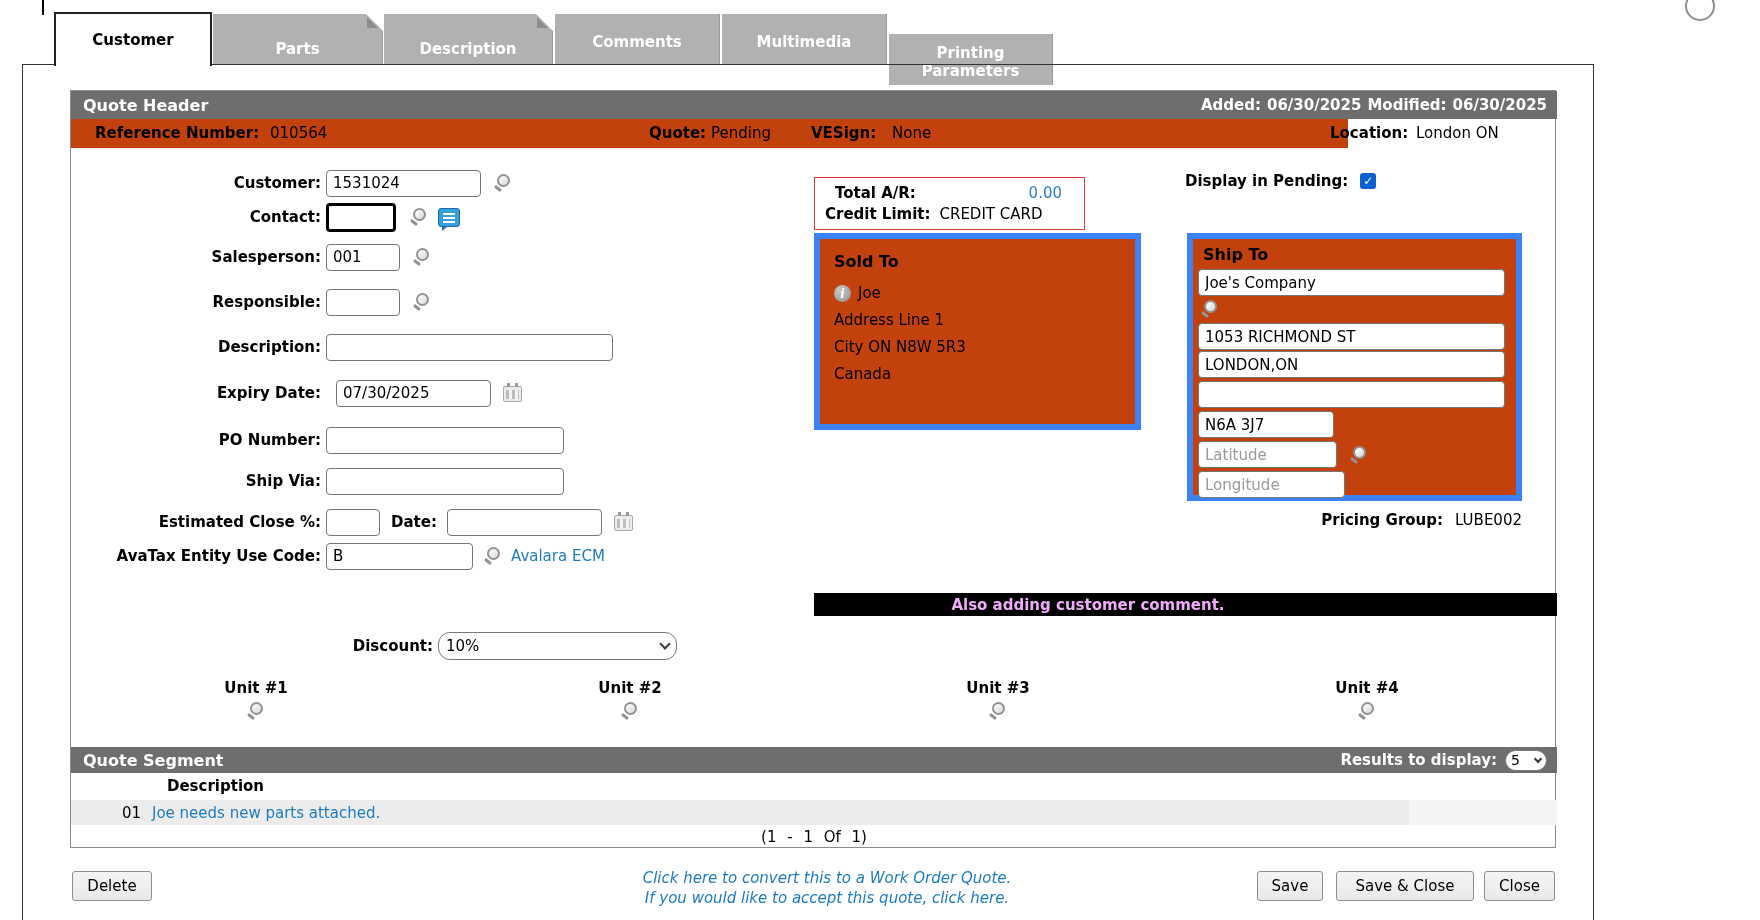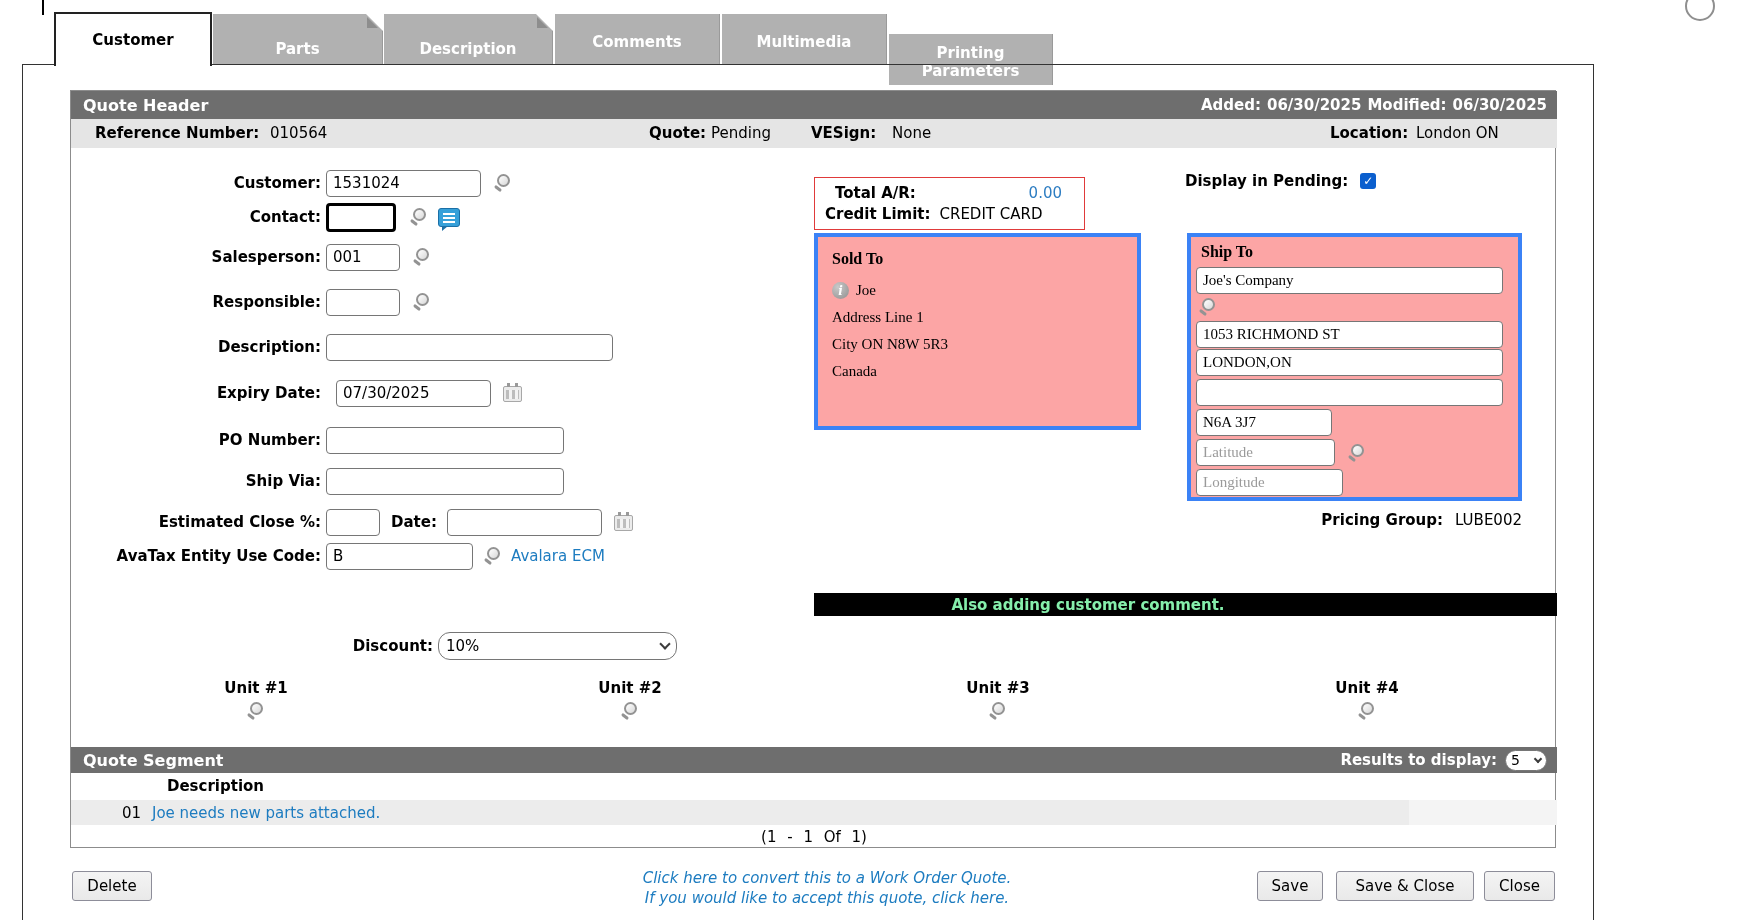--- a/index.html
+++ b/index.html
@@ -31,21 +31,21 @@
     border:1px solid #333; border-bottom:none; }
   .content { position:absolute; left:70px; top:90px; width:1486px; height:758px;
     border:1px solid #8c8c8c; background:#fff; }
 
   .bar { position:absolute; left:0; width:1486px; background:#6e6e6e; color:#fff;
     display:flex; align-items:center; }
   .bar .title { font-weight:bold; font-size:16px; padding-left:12px; }
   .bar .right { margin-left:auto; font-weight:bold; font-size:15px; padding-right:10px;
     display:flex; gap:6px; }
 
-  .refrow { position:absolute; left:0; top:28px; width:1486px; height:29px; background:#e5e5e5;text-decoration:underline; }
+  .refrow { position:absolute; left:0; top:28px; width:1277px; height:29px; background:#c2410c;text-decoration:underline; }
   .refrow span { position:absolute; top:0; line-height:29px; font-size:15px; white-space:nowrap; }
   .b { font-weight:bold; }
 
   
   .frow { position:absolute; left:10px; display:flex; align-items:center; height:28px; }
   .frow .lbl { width:240px; text-align:right; font-weight:bold; font-size:15px;
     margin-right:5px; white-space:nowrap; }
   .inp { height:27px; border:1px solid #767676; border-radius:4px; background:#fff;
     font-family:inherit; font-size:15px; padding:0 6px; color:#000; }
   .inp::placeholder { color:#9a9a9a; }
@@ -83,34 +83,34 @@
     border:1px solid #767676; border-radius:12px; padding:0 7px; font-size:15px; cursor:pointer; }
   .chev { width:8px; height:8px; border-right:2px solid #3c3c3c; border-bottom:2px solid #3c3c3c;
     transform:rotate(45deg); margin-top:-4px; flex:none; }
   .chev.sm { width:6px; height:6px; margin-top:-3px; }
 
   
   .arbox { position:absolute; left:743px; top:86px; width:271px; height:53px;
     border:1px solid #e03a3a; display:flex; flex-direction:column; justify-content:center; gap:3px;
     font-size:15px; }
   .arbox .r { display:flex; align-items:center; }
-  .panel { position:absolute; border:4px solid #3b82f6; background:#fca5a5;font-family:Liberation Serif, serif; }
+  .panel { position:absolute; border:6px solid #3b82f6; background:#c2410c; }
   .soldto { left:743px; top:142px; width:327px; height:197px; padding:13px 0 0 14px; }
   .soldto .t { font-weight:bold; font-size:16px; margin-bottom:9px; }
   .soldto .line { font-size:15px; line-height:27px; }
   .nrow { display:flex; align-items:center; gap:7px; height:27px; }
   .mydealer { position:absolute; left:1114px; top:81px; display:flex; align-items:center; gap:12px;
     font-weight:bold; font-size:15px; }
   .shipto { left:1116px; top:142px; width:335px; height:268px; }
   .shipto .t { position:absolute; left:10px; top:6px; font-weight:bold; font-size:16px; }
   .shipto .inp { position:absolute; left:5px; width:307px; }
   .pricing { position:absolute; left:1114px; top:420px; width:337px; display:flex;
     justify-content:flex-end; align-items:center; gap:12px; font-size:15px; }
   .banner { position:absolute; left:743px; top:502px; width:743px; height:23px; background:#000;
-    color:#86efac; font-weight:bold; font-size:15px; display:flex; align-items:center;
+    color:#f0abfc; font-weight:bold; font-size:15px; display:flex; align-items:center;
     justify-content:center; padding-right:195px; }
   .unit { position:absolute; top:588px; width:120px; text-align:center; }
   .unit .ulbl { font-weight:bold; font-size:15px; }
   .unit .mag { margin-top:4px; }
 
   
   .seghead { font-weight:bold; font-size:15px; position:absolute; left:96px; top:686px; }
   .segrow { position:absolute; left:0; top:709px; width:1486px; height:25px; background:#ececec;
     display:flex; align-items:center; font-size:15px; }
   .segrow .cell2 { position:absolute; left:1338px; top:0; width:148px; height:25px; background:#f4f4f4; }

